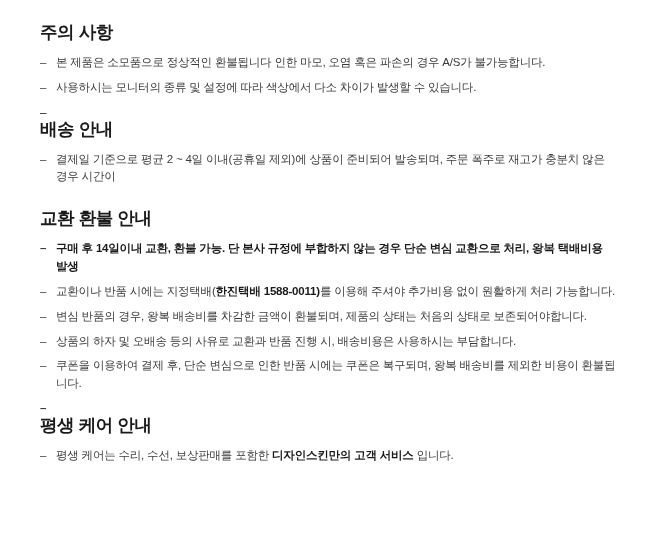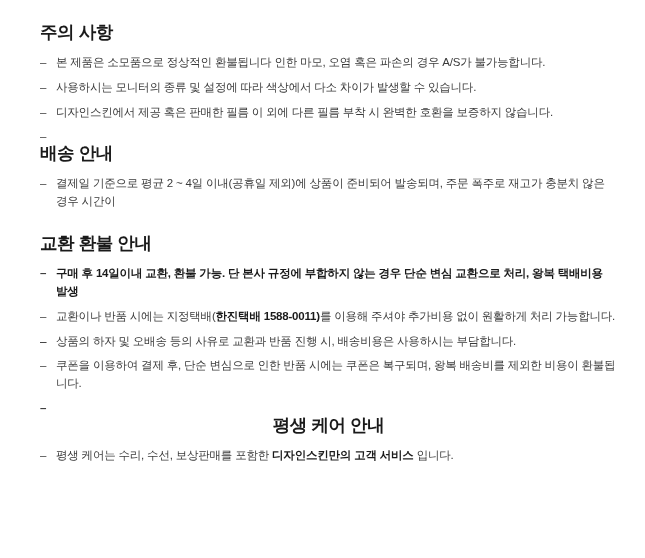--- a/index.html
+++ b/index.html
@@ -28,21 +28,21 @@
     font-size: 17.5px;
     font-weight: bold;
     color: #1a1a1a;
     letter-spacing: -0.4px;
     margin: 0 0 11px 0;
     line-height: 1.2;
   }
   .sec-caution .section-title { margin-top: 0; }
   .sec-shipping .section-title { margin-top: 22px; }
   .sec-exchange .section-title { margin-top: 22px; }
-  .sec-care .section-title { margin-top: 22px; text-align: center; }
+  .sec-care .section-title { margin-top: 22px; }
 
   ul.lines {
     list-style: none;
     margin: 0;
     padding: 0;
   }
   ul.lines li {
     position: relative;
     padding-left: 16px;
     font-size: 11.5px;
@@ -74,38 +74,38 @@
 </head>
 <body>
 
 <div class="page">
 
   <div class="section sec-caution">
     <h2 class="section-title">주의 사항</h2>
     <ul class="lines" id="list-0">
         <li><span class="dash">–</span><span>본 제품은 소모품으로 정상적인 환불됩니다 인한 마모, 오염 혹은 파손의 경우 A/S가 불가능합니다.</span></li>
         <li><span class="dash">–</span><span>사용하시는 모니터의 종류 및 설정에 따라 색상에서 다소 차이가 발생할 수 있습니다.</span></li>
-        <li><span class="dash">–</span><span>디자인스킨에서 제공 혹은 판매한 필름 이 외에 다른 필름 부착 시 완벽한 호환을 보증하지 않습니다.</span></li>
+        <li><span class="dash">–</span></li>
         <li><span class="dash">–</span></li>
       </ul>
   </div>
 
   <div class="section sec-shipping">
     <h2 class="section-title">배송 안내</h2>
     <ul class="lines" id="list-1">
         <li><span class="dash">–</span><span>결제일 기준으로 평균 2 ~ 4일 이내(공휴일 제외)에 상품이 준비되어 발송되며, 주문 폭주로 재고가 충분치 않은 경우 시간이</span></li>
       </ul>
   </div>
 
   <div class="section sec-exchange">
     <h2 class="section-title">교환 환불 안내</h2>
     <ul class="lines" id="list-2">
         <li class="li-strong"><span class="dash">–</span><span class="bold">구매 후 14일이내 교환, 환불 가능. 단 본사 규정에 부합하지 않는 경우 단순 변심 교환으로 처리, 왕복 택배비용 발생</span></li>
         <li><span class="dash">–</span><span>교환이나 반품 시에는 지정택배(</span><span class="bold">한진택배 1588-0011)</span><span>를 이용해 주셔야 추가비용 없이 원활하게 처리 가능합니다.</span></li>
-        <li><span class="dash">–</span></li>
+        <li><span class="dash">–</span><span>변심 반품의 경우, 왕복 배송비를 차감한 금액이 환불되며, 제품의 상태는 처음의 상태로 보존되어야합니다.</span></li>
         <li><span class="dash">–</span><span>상품의 하자 및 오배송 등의 사유로 교환과 반품 진행 시, 배송비용은 사용하시는 부담합니다.</span></li>
         <li><span class="dash">–</span><span>쿠폰을 이용하여 결제 후, 단순 변심으로 인한 반품 시에는 쿠폰은 복구되며, 왕복 배송비를 제외한 비용이 환불됩니다.</span></li>
         <li class="li-strong"><span class="dash">–</span></li>
       </ul>
   </div>
 
   <div class="section sec-care">
     <h2 class="section-title">평생 케어 안내</h2>
     <ul class="lines" id="list-3">
         <li><span class="dash">–</span><span>평생 케어는 수리, 수선, 보상판매를 포함한 </span><span class="bold">디자인스킨만의 고객 서비스</span><span> 입니다.</span></li>

